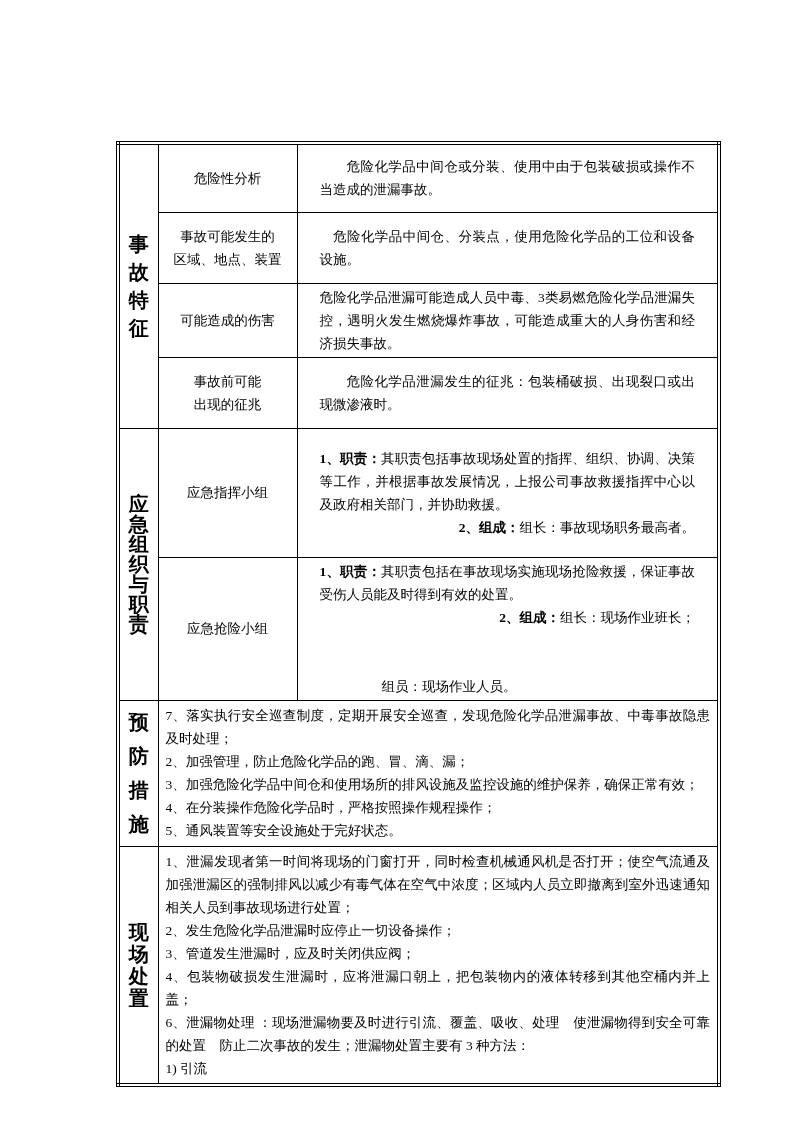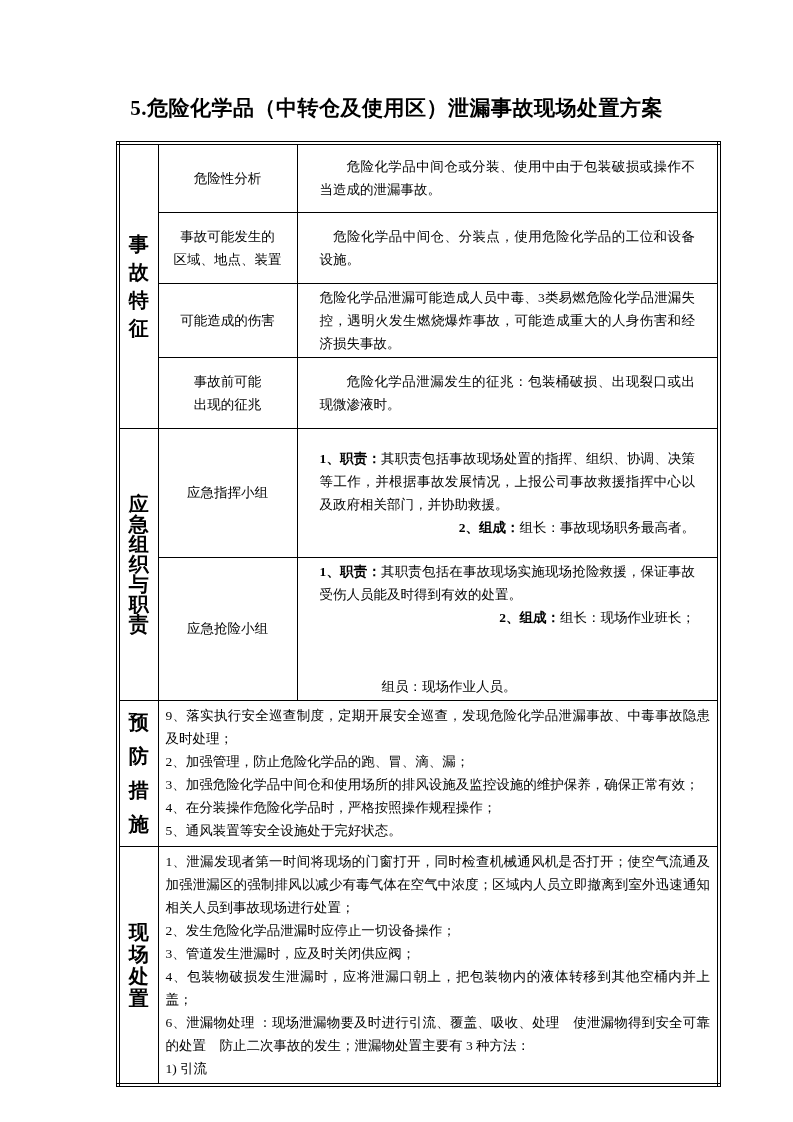--- a/index.html
+++ b/index.html
@@ -74,21 +74,20 @@
     text-align: center;
     font-size: 13px;
     letter-spacing: 1px;
   }
 </style>
 </head>
 <body>
 
 <div class="page">
 
-  <div class="page-title">5.危险化学品（中转仓及使用区）泄漏事故现场处置方案</div>
 
   <table class="doc-table">
     <colgroup>
         <col class="c1">
         <col class="c2">
         <col class="c3">
       </colgroup>
 
     <tbody>
         <tr style="height:69px;">
@@ -150,21 +149,21 @@
         <p class="cell-p plain"><b>2、组成：</b><span>组长：现场作业班长；</span></p>
         <p class="cell-p member-line"><span>组员：现场作业人员。</span></p>
       </td>
     </tr>
 
     <tr style="height:146px;">
       <td class="section-cell">
         <span class="vlabel lh-c">预防措施</span>
       </td>
       <td class="merged-cell" colspan="2">
-        <p class="cell-p">9、落实执行安全巡查制度，定期开展安全巡查，发现危险化学品泄漏事故、中毒事故隐患及时处理；</p>
+        <p class="cell-p">7、落实执行安全巡查制度，定期开展安全巡查，发现危险化学品泄漏事故、中毒事故隐患及时处理；</p>
         <p class="cell-p">2、加强管理，防止危险化学品的跑、冒、滴、漏；</p>
         <p class="cell-p">3、加强危险化学品中间仓和使用场所的排风设施及监控设施的维护保养，确保正常有效；</p>
         <p class="cell-p">4、在分装操作危险化学品时，严格按照操作规程操作；</p>
         <p class="cell-p">5、通风装置等安全设施处于完好状态。</p>
       </td>
     </tr>
 
     <tr style="height:216px;">
       <td class="section-cell">
         <span class="vlabel lh-d">现场处置</span>

